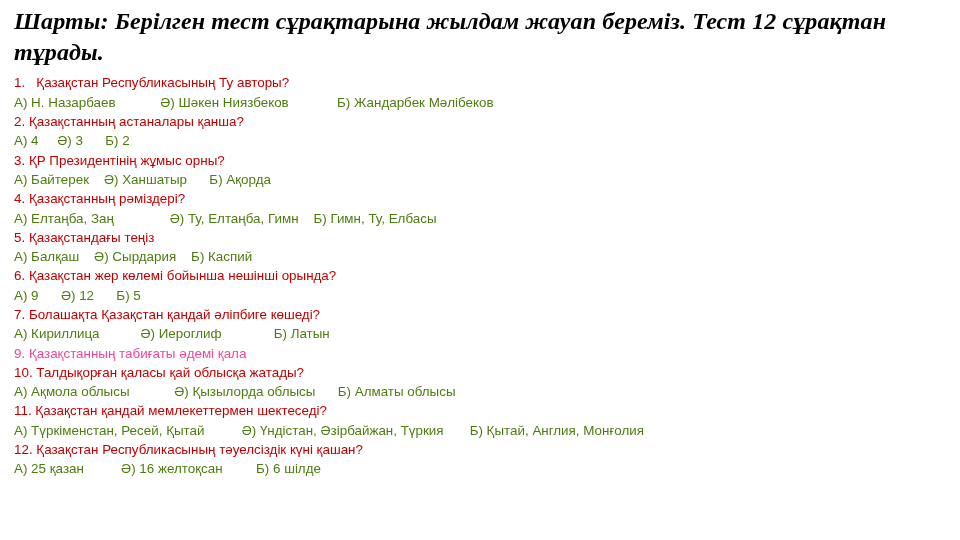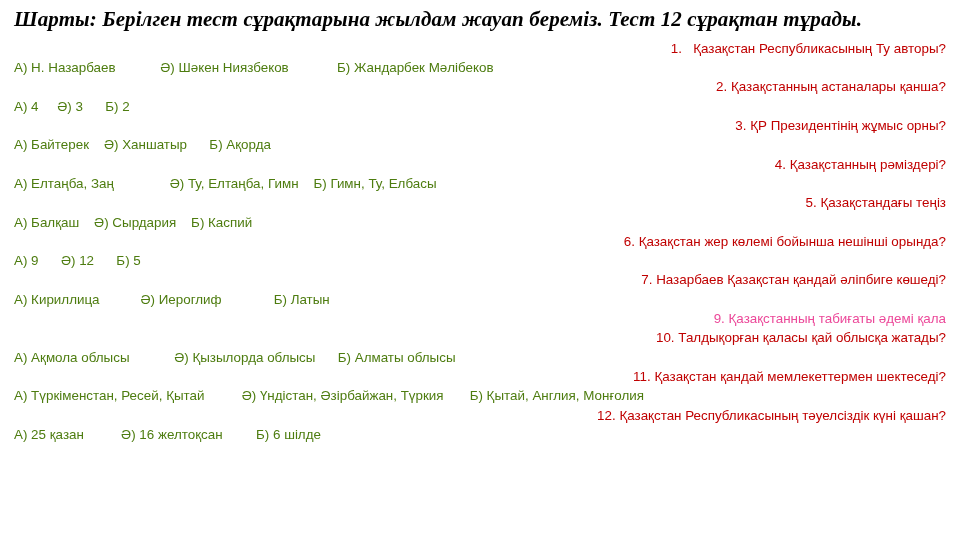--- a/index.html
+++ b/index.html
@@ -18,42 +18,41 @@
     width: 960px;
     height: 540px;
     box-sizing: border-box;
     padding: 6px 14px 0 14px;
     position: relative;
   }
   .title {
     font-family: "Liberation Serif", serif;
     font-weight: bold;
     font-style: italic;
-    font-size: 21px;
+    font-size: 24px;
     line-height: 1.28;
     color: #000000;
     margin: 0 0 6px 0;
     letter-spacing: 0.1px;
   }
   .qlist {
     margin: 0;
     padding: 0;
     list-style: none;
   }
   .qblock {
     margin: 0;
     padding: 0;
   }
   .qline {
     font-size: 13.4px;
     line-height: 1.44;
     white-space: pre;
     margin: 0;
     padding: 0;
-    text-align: right;
   }
   .qline.num-1 {
     padding-left: 18px;
     text-indent: -18px;
   }
   .q-red { color: #c00000; }
   .q-black { color: #ec4899; }
   .ansline {
     font-size: 13.4px;
     line-height: 1.44;
@@ -87,21 +86,21 @@
       </div>
       <div class="qblock">
         <div class="qline q-red"><span>5.</span><span> Қазақстандағы теңіз</span></div>
         <div class="ansline">А) Балқаш    Ә) Сырдария    Б) Каспий</div>
       </div>
       <div class="qblock">
         <div class="qline q-red"><span>6.</span><span> Қазақстан жер көлемі бойынша нешінші орында?</span></div>
         <div class="ansline">А) 9      Ә) 12      Б) 5</div>
       </div>
       <div class="qblock">
-        <div class="qline q-red"><span>7.</span><span> Назарбаев Қазақстан қандай әліпбиге көшеді?</span></div>
+        <div class="qline q-red"><span>7.</span><span> Болашақта Қазақстан қандай әліпбиге көшеді?</span></div>
         <div class="ansline">А) Кириллица           Ә) Иероглиф              Б) Латын</div>
       </div>
       <div class="qblock">
         <div class="qline q-black"><span>9.</span><span> Қазақстанның табиғаты әдемі қала</span></div>
       </div>
       <div class="qblock">
         <div class="qline q-red"><span>10.</span><span> Талдықорған қаласы қай облысқа жатады?</span></div>
         <div class="ansline">А) Ақмола облысы            Ә) Қызылорда облысы      Б) Алматы облысы</div>
       </div>
       <div class="qblock">

